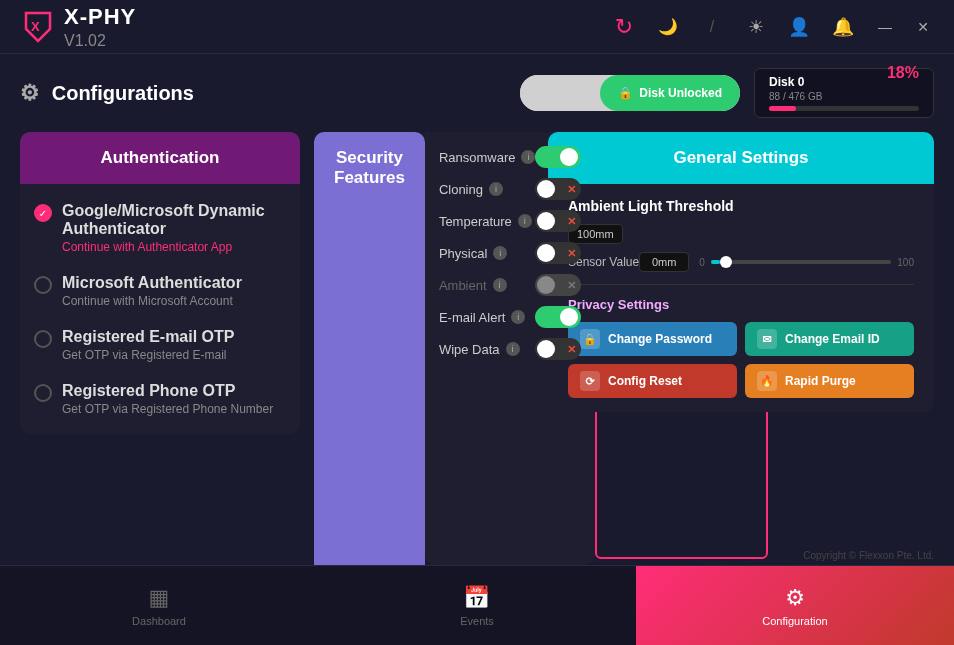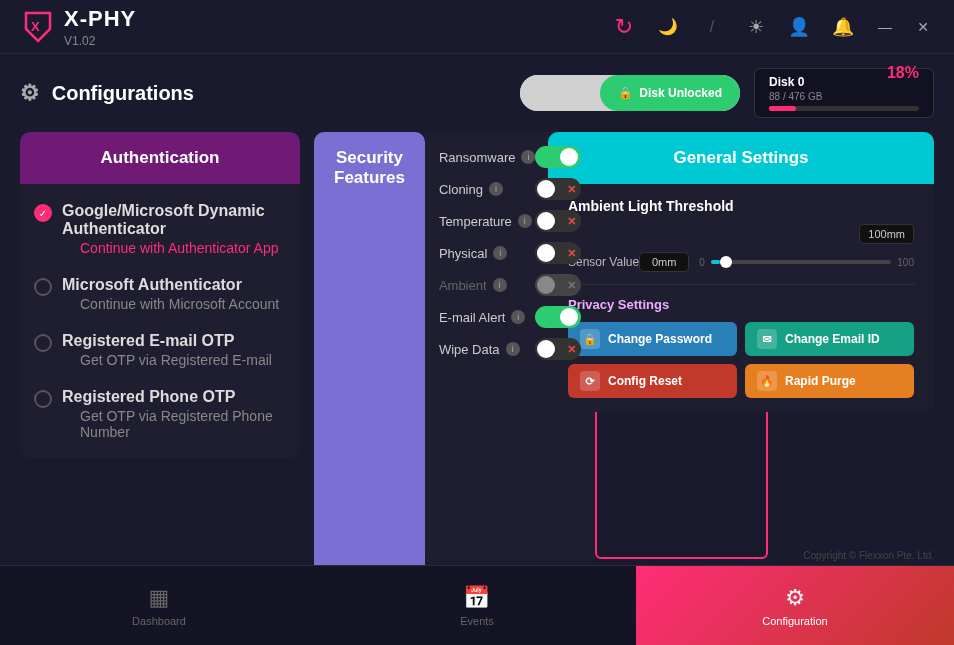--- a/index.html
+++ b/index.html
@@ -32,21 +32,21 @@
       width: 36px;
       height: 36px;
     }
     .logo-text {
       font-size: 22px;
       font-weight: bold;
       color: #fff;
       letter-spacing: 1px;
     }
     .logo-version {
-      font-size: 12px;
+      font-size: 16px;
       color: #888;
       margin-top: 2px;
     }
     .header-controls {
       display: flex;
       align-items: center;
       gap: 16px;
     }
     .header-icon {
       width: 28px;
@@ -197,24 +197,23 @@
       content: '✓';
       color: #fff;
       font-size: 10px;
     }
     .auth-item-text .auth-title {
       font-size: 16px;
       font-weight: 600;
       color: #ddd;
     }
     .auth-item-text .auth-sub {
-      font-size: 14px;
+      font-size: 12px;
       color: #ff2d78;
       margin-top: 2px;
-      margin-left: 18px;
     }
 
     
     .col-sec {
       width: 220px;
       flex-shrink: 0;
       display: flex;
       flex-direction: row;
     }
     .col-header-sec {
@@ -341,21 +340,21 @@
     }
     .gen-section-title {
       font-size: 14px;
       font-weight: 600;
       color: #fff;
       margin-bottom: 10px;
     }
     .gen-row {
       display: flex;
       align-items: center;
-      justify-content: flex-end;
+      justify-content: flex-start;
       margin-bottom: 8px;
     }
     .gen-label {
       font-size: 12px;
       color: #bbb;
     }
     .gen-value-box {
       background: #111;
       border: 1px solid #333;
       border-radius: 4px;

